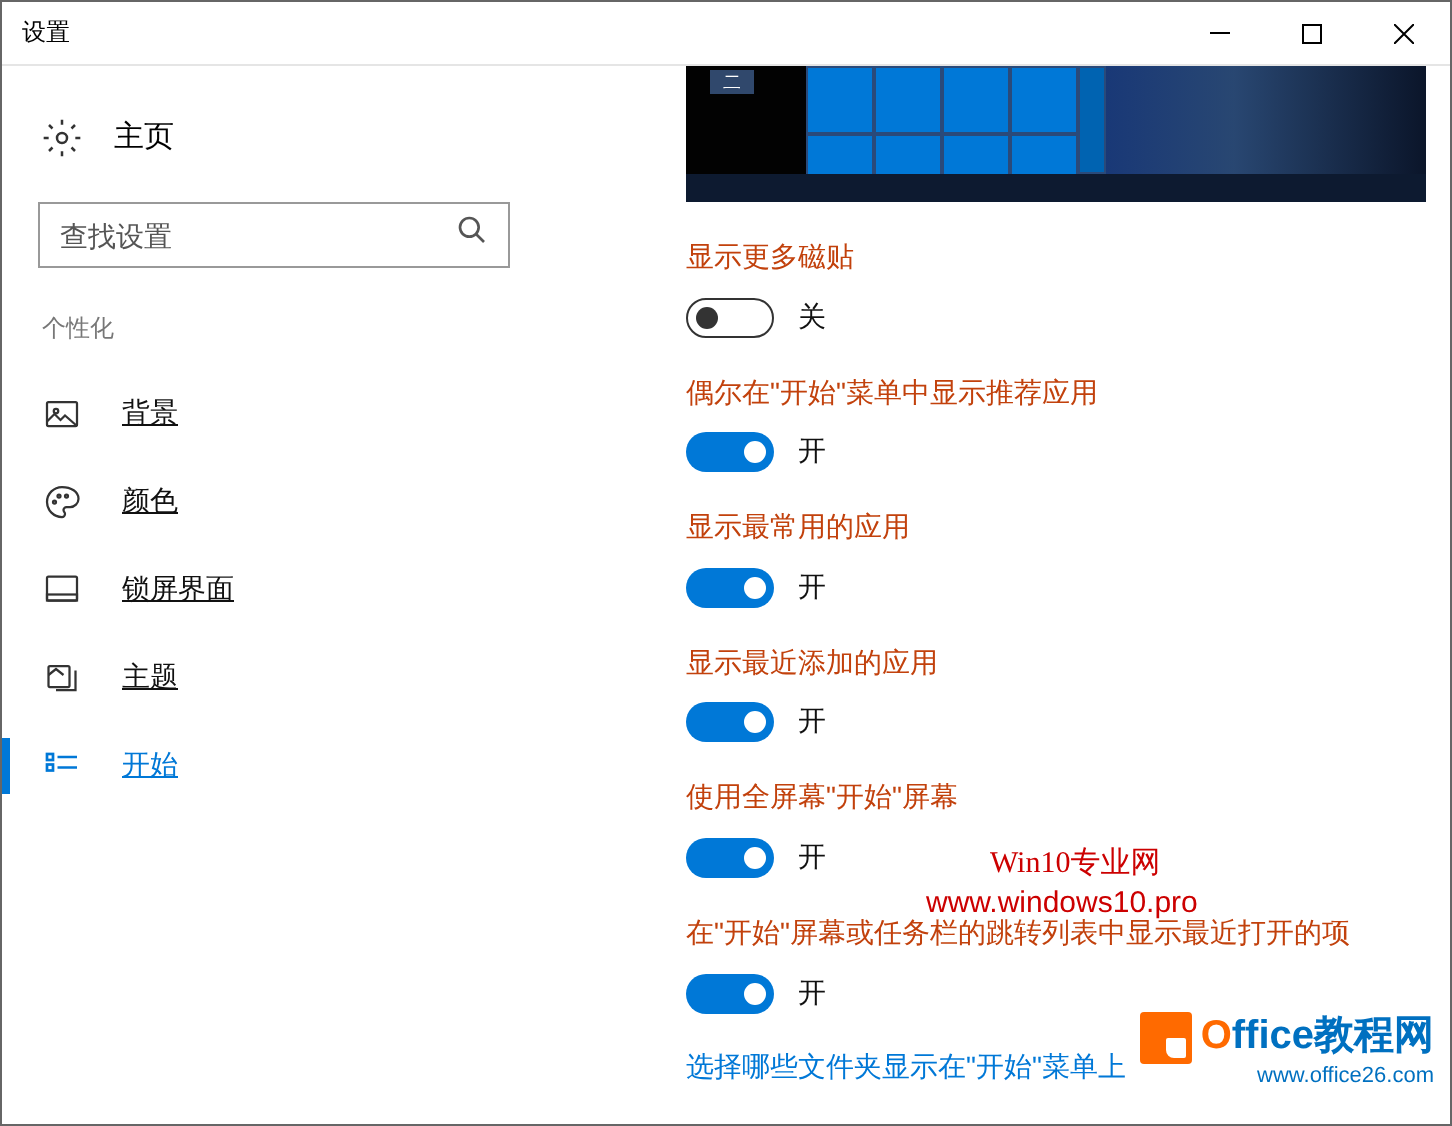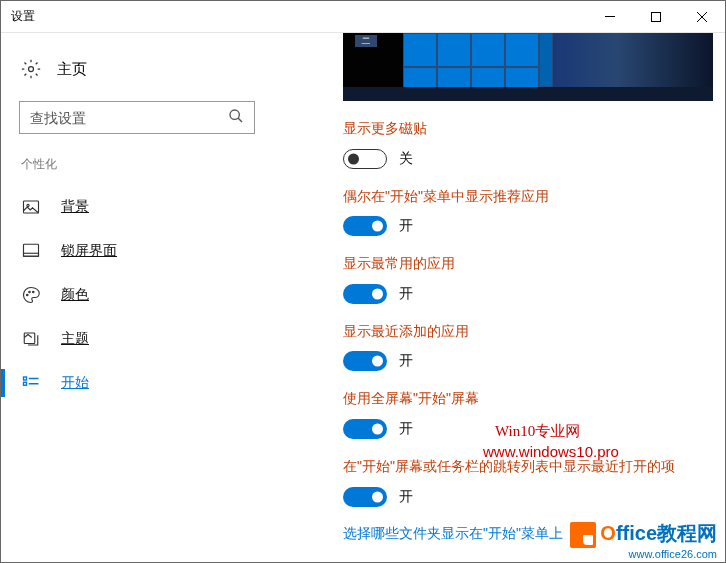--- a/index.html
+++ b/index.html
@@ -5,21 +5,21 @@
     * { margin: 0; padding: 0; box-sizing: border-box; font-family: 'Microsoft YaHei', 'Segoe UI', sans-serif; }
     body { width: 726px; height: 563px; background: #fff; border: 1px solid #666; overflow: hidden; position: relative; }
     
     .titlebar { height: 32px; display: flex; align-items: center; border-bottom: 1px solid #e5e5e5; }
     .titlebar-title { padding-left: 10px; font-size: 12px; color: #000; }
     .titlebar-controls { margin-left: auto; display: flex; }
     .titlebar-btn { width: 46px; height: 32px; display: flex; align-items: center; justify-content: center; cursor: pointer; font-size: 11px; font-family: Arial; }
     
     .container { display: flex; height: calc(100% - 32px); }
     .sidebar { width: 342px; padding: 20px 18px 0 18px; }
-    .home-row { display: flex; align-items: flex-end; gap: 16px; padding: 6px 2px; margin-bottom: 16px; cursor: pointer; }
+    .home-row { display: flex; align-items: flex-start; gap: 16px; padding: 6px 2px; margin-bottom: 16px; cursor: pointer; }
     .icon-box { width: 20px; height: 20px; display: flex; align-items: center; justify-content: center; color: #333; }
     
     .searchbox { width: 236px; height: 33px; border: 1px solid #999; display: flex; align-items: center; padding: 0 10px; margin-bottom: 22px; }
     .searchbox input { border: none; outline: none; flex: 1; font-size: 14px; color: #555; background: transparent; }
     .searchbox input::placeholder { color: #555; }
     
     .section-label { font-size: 12px; color: #777; margin-bottom: 12px; padding-left: 2px; }
     
     .sidebar-item { display: flex; align-items: center; gap: 20px; padding: 12px 2px; cursor: pointer; font-size: 14px; color: #111; text-decoration: underline; }
     .sidebar-item.active { color: #0078d7; position: relative; }
@@ -44,22 +44,22 @@
     .toggle.on { background: #0078d7; }
     .toggle.off { background: #fff; border: 1.5px solid #333; }
     .toggle-thumb { width: 11px; height: 11px; border-radius: 50%; position: absolute; top: 50%; transform: translateY(-50%); }
     .toggle.on .toggle-thumb { background: #fff; right: 4px; }
     .toggle.off .toggle-thumb { background: #333; left: 4px; }
     .toggle-text { font-size: 14px; color: #111; }
     
     .content-link { color: #0078d7; font-size: 14px; cursor: pointer; }
     
     .watermark1 { position: absolute; left: 494px; top: 421px; color: #c00; font-size: 15px; pointer-events: none; font-family: 'Microsoft YaHei'; }
-    .watermark2 { position: absolute; left: 482px; top: 442px; color: #c00; font-size: 15px; pointer-events: none; }
-    .logo-watermark { position: absolute; right: 8px; bottom: 2px; text-align: right; pointer-events: none; }
+    .watermark2 { position: absolute; left: 462px; top: 442px; color: #c00; font-size: 15px; pointer-events: none; }
+    .logo-watermark { position: absolute; right: 8px; bottom: 18px; text-align: right; pointer-events: none; }
     .logo-watermark .brand { font-size: 20px; font-weight: bold; }
     .logo-watermark .brand .o { color: #ff6a00; }
     .logo-watermark .brand .rest { color: #0070c0; }
     .logo-watermark .sub { font-size: 11px; color: #0070c0; }
     .logo-box { display: inline-block; width: 26px; height: 26px; background: #ff6a00; vertical-align: middle; margin-right: 4px; position: relative; border-radius: 2px; }
     .logo-box::after { content: ''; position: absolute; right: 3px; bottom: 3px; width: 10px; height: 10px; background: #fff; border-radius: 1px 1px 1px 4px; }
   </style>
 </head>
 <body>
 
@@ -115,37 +115,37 @@
             <circle cx="8" cy="10" r="1.5"></circle>
             <path d="M2 17l5-5 4 4 3-3 8 7"></path>
           </svg>
       </span>
       <span>背景</span>
     </div>
 
     <div class="sidebar-item">
       <span class="icon-box">
         <svg width="18" height="18" viewBox="0 0 24 24" fill="none" stroke="currentColor" stroke-width="1.5">
-            <rect x="2" y="3" width="20" height="16" rx="1"></rect>
-            <rect x="2" y="15" width="20" height="4"></rect>
-          </svg>
-      </span>
-      <span>锁屏界面</span>
-    </div>
-
-    <div class="sidebar-item">
-      <span class="icon-box">
-        <svg width="18" height="18" viewBox="0 0 24 24" fill="none" stroke="currentColor" stroke-width="1.5">
             <path d="M12 2C6.5 2 2 6.5 2 12s4.5 10 10 10c1.1 0 2-.9 2-2 0-.5-.2-1-.5-1.3-.3-.4-.5-.8-.5-1.3 0-1.1.9-2 2-2h2.4c3 0 5.6-2.5 5.6-5.6C23 5.2 18.1 2 12 2z"></path>
             <circle cx="7" cy="12" r="1"></circle>
             <circle cx="10" cy="8" r="1"></circle>
             <circle cx="15" cy="8" r="1"></circle>
           </svg>
       </span>
       <span>颜色</span>
+    </div>
+
+    <div class="sidebar-item">
+      <span class="icon-box">
+        <svg width="18" height="18" viewBox="0 0 24 24" fill="none" stroke="currentColor" stroke-width="1.5">
+            <rect x="2" y="3" width="20" height="16" rx="1"></rect>
+            <rect x="2" y="15" width="20" height="4"></rect>
+          </svg>
+      </span>
+      <span>锁屏界面</span>
     </div>
 
     <div class="sidebar-item">
       <span class="icon-box">
         <svg width="18" height="18" viewBox="0 0 24 24" fill="none" stroke="currentColor" stroke-width="1.5">
             <rect x="3" y="4" width="14" height="14" rx="1"></rect>
             <path d="M8 20h13V7"></path>
             <path d="M3 10l5-4 5 4"></path>
           </svg>
       </span>

